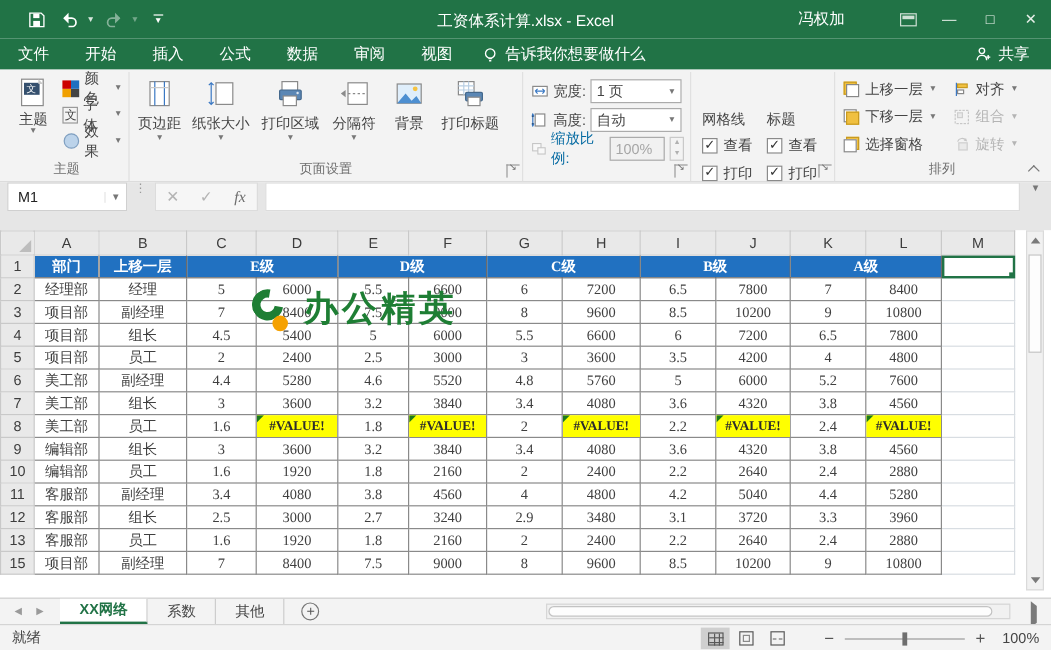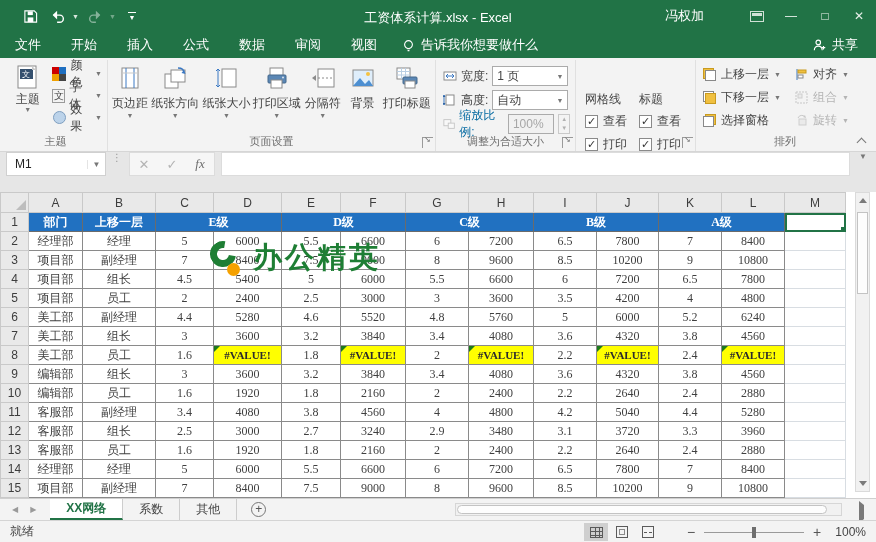--- a/index.html
+++ b/index.html
@@ -279,32 +279,20 @@
           <span class="ico26">
               <svg width="24" height="24" viewBox="0 0 24 24">
                 <rect x="4" y="2" width="16" height="20" fill="#fff" stroke="#8a8a8a"></rect>
                 <path d="M8 2 v20 M16 2 v20" stroke="#3a78c3"></path>
                 <path d="M4 7 h16" stroke="#c9c9c9"></path>
               </svg>
             </span>
           <span class="blabel">页边距</span>
             <span class="caret">▼</span>
         </div>
-        <div class="pageset-btn" style="width:60px;">
-          <span class="ico26">
-              <svg width="26" height="24" viewBox="0 0 26 24">
-                <rect x="3" y="8" width="13" height="14" fill="#fff" stroke="#8a8a8a"></rect>
-                <rect x="9" y="4" width="14" height="12" fill="#fff" stroke="#8a8a8a"></rect>
-                <path d="M16 2 c4 0 6 2 6 5" fill="none" stroke="#3a78c3" stroke-width="1.5"></path>
-                <path d="M22 4 l1.5 4 l-4 -1z" fill="#3a78c3"></path>
-              </svg>
-            </span>
-          <span class="blabel">纸张方向</span>
-            <span class="caret">▼</span>
-        </div>
         <div class="pageset-btn" style="width:58px;">
           <span class="ico26">
               <svg width="26" height="24" viewBox="0 0 26 24">
                 <path d="M5 3 v18 M3 5 l2-2 l2 2 M3 19 l2 2 l2-2" fill="none" stroke="#3a78c3"></path>
                 <rect x="9" y="3" width="14" height="18" fill="#fff" stroke="#8a8a8a"></rect>
               </svg>
             </span>
           <span class="blabel">纸张大小</span>
             <span class="caret">▼</span>
         </div>
@@ -392,21 +380,20 @@
             <span class="combo disabled" style="width:52px;">
                 <span>100%</span>
               </span>
             <span class="spin">
                 <span>▲</span>
                 <span>▼</span>
               </span>
           </div>
         </div>
       </div>
-      <div class="rgroup-label">调整为合适大小</div>
       <span class="launcher"></span>
     </div>
 
     <div class="rgroup" style="width:120px;">
       <div class="rgroup-body">
         <div class="so-col">
           <span class="so-head">网格线</span>
           <span class="cbrow">
               <span class="cb">✓</span>
               <span>查看</span>
@@ -617,21 +604,21 @@
             <td class="dc">副经理</td>
             <td class="dc">4.4</td>
             <td class="dc">5280</td>
             <td class="dc">4.6</td>
             <td class="dc">5520</td>
             <td class="dc">4.8</td>
             <td class="dc">5760</td>
             <td class="dc">5</td>
             <td class="dc">6000</td>
             <td class="dc">5.2</td>
-            <td class="dc">6240</td>
+            <td class="dc">7600</td>
             <td class="mcell"></td>
           </tr>
           <tr>
             <td class="rh">7</td>
             <td class="dc">美工部</td>
             <td class="dc">组长</td>
             <td class="dc">3</td>
             <td class="dc">3600</td>
             <td class="dc">3.2</td>
             <td class="dc">3840</td>
@@ -730,36 +717,20 @@
             <td class="dc">1.6</td>
             <td class="dc">1920</td>
             <td class="dc">1.8</td>
             <td class="dc">2160</td>
             <td class="dc">2</td>
             <td class="dc">2400</td>
             <td class="dc">2.2</td>
             <td class="dc">2640</td>
             <td class="dc">2.4</td>
             <td class="dc">2880</td>
-            <td class="mcell"></td>
-          </tr>
-          <tr>
-            <td class="rh">14</td>
-            <td class="dc">经理部</td>
-            <td class="dc">经理</td>
-            <td class="dc">5</td>
-            <td class="dc">6000</td>
-            <td class="dc">5.5</td>
-            <td class="dc">6600</td>
-            <td class="dc">6</td>
-            <td class="dc">7200</td>
-            <td class="dc">6.5</td>
-            <td class="dc">7800</td>
-            <td class="dc">7</td>
-            <td class="dc">8400</td>
             <td class="mcell"></td>
           </tr>
           <tr>
             <td class="rh">15</td>
             <td class="dc">项目部</td>
             <td class="dc">副经理</td>
             <td class="dc">7</td>
             <td class="dc">8400</td>
             <td class="dc">7.5</td>
             <td class="dc">9000</td>

